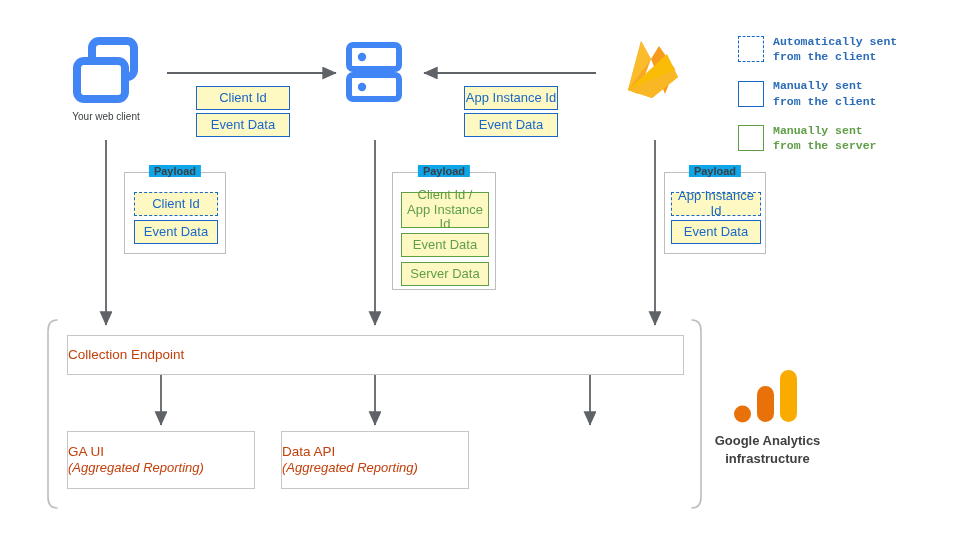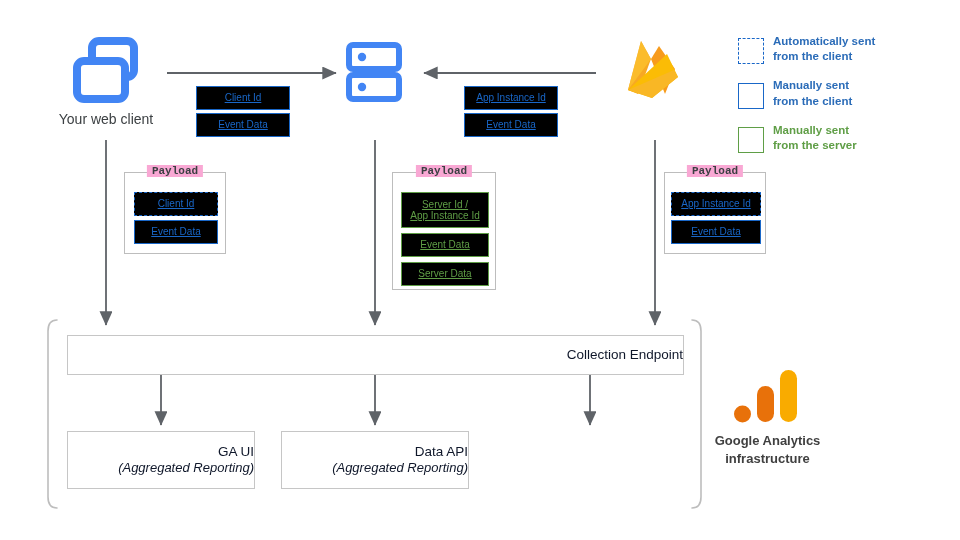--- a/index.html
+++ b/index.html
@@ -12,83 +12,81 @@
     width: 960px;
     height: 540px;
     background: #ffffff;
     font-family: "Liberation Sans", sans-serif;
     overflow: hidden;
   }
   .abs { position: absolute; }
 
   
   .node-label {
-    font-size: 14px;
+    font-size: 10px;
     color: #3c4043;
     text-align: center;
     white-space: nowrap;
   }
 
   
   .chip {
     box-sizing: border-box;
     border: 1.4px solid #1967c8;
     color: #1967c8;
-    font-size: 10px;
+    font-size: 13px;
     display: flex;
     align-items: center;
     justify-content: center;
     text-align: center;
-    background: #000000;
+    background: #fef9c3;
     line-height: 1.15;
-    text-decoration: underline;
   }
   .chip.dashed { border-style: dashed; }
   .chip.green {
     border-color: #5f9e46;
     color: #5f9e46;
   }
 
   
   .payload {
     box-sizing: border-box;
     border: 1.2px solid #bdbdbd;
     background: #ffffff;
   }
   .payload-title {
     position: absolute;
     top: -8px;
     left: 50%;
     transform: translateX(-50%);
-    background: #f9a8d4;
+    background: #0ea5e9;
     padding: 0 5px;
     font-size: 11px;
     font-weight: bold;
     color: #3c4043;
     white-space: nowrap;
-    font-family: Liberation Mono, monospace;
   }
 
   
   .gbox {
     box-sizing: border-box;
     border: 1.2px solid #c6c6c6;
     background: #ffffff;
     display: flex;
     flex-direction: column;
-    align-items: flex-end;
+    align-items: flex-start;
     justify-content: center;
     text-align: center;
-    color: #0f172a;
+    color: #c2410c;
   }
   .gbox .t1 { font-size: 13.5px; line-height: 1.3; }
   .gbox .t2 { font-size: 13px; font-style: italic; line-height: 1.3; }
 
   
-  .legend-row { display: flex; align-items: flex-end; }
+  .legend-row { display: flex; align-items: center; font-family: Liberation Mono, monospace; }
   .legend-swatch {
     box-sizing: border-box;
     width: 26px; height: 26px;
     flex: 0 0 26px;
     margin-right: 9px;
     background: #ffffff;
   }
   .sw-dashed { border: 1.6px dashed #1967c8; }
   .sw-solid-blue { border: 1.6px solid #1967c8; }
   .sw-solid-green { border: 1.6px solid #5f9e46; }
@@ -177,21 +175,21 @@
   <div class="abs chip" style="left:464px; top:113px; width:94px; height:24px;">Event Data</div>
 
   <div class="abs payload" style="left:124px; top:172px; width:102px; height:82px;">
     <div class="payload-title">Payload</div>
     <div class="chip dashed" style="position:absolute; left:9px; top:19px; width:84px; height:24px;">Client Id</div>
     <div class="chip" style="position:absolute; left:9px; top:47px; width:84px; height:24px;">Event Data</div>
   </div>
 
   <div class="abs payload" style="left:392px; top:172px; width:104px; height:118px;">
     <div class="payload-title">Payload</div>
-    <div class="chip green" style="position:absolute; left:8px; top:19px; width:88px; height:36px; white-space:pre-line;">Server Id /
+    <div class="chip green" style="position:absolute; left:8px; top:19px; width:88px; height:36px; white-space:pre-line;">Client Id /
 App Instance Id</div>
     <div class="chip green" style="position:absolute; left:8px; top:60px; width:88px; height:24px;">Event Data</div>
     <div class="chip green" style="position:absolute; left:8px; top:89px; width:88px; height:24px;">Server Data</div>
   </div>
 
   <div class="abs payload" style="left:664px; top:172px; width:102px; height:82px;">
     <div class="payload-title">Payload</div>
     <div class="chip dashed" style="position:absolute; left:6px; top:19px; width:90px; height:24px;">App Instance Id</div>
     <div class="chip" style="position:absolute; left:6px; top:47px; width:90px; height:24px;">Event Data</div>
   </div>

